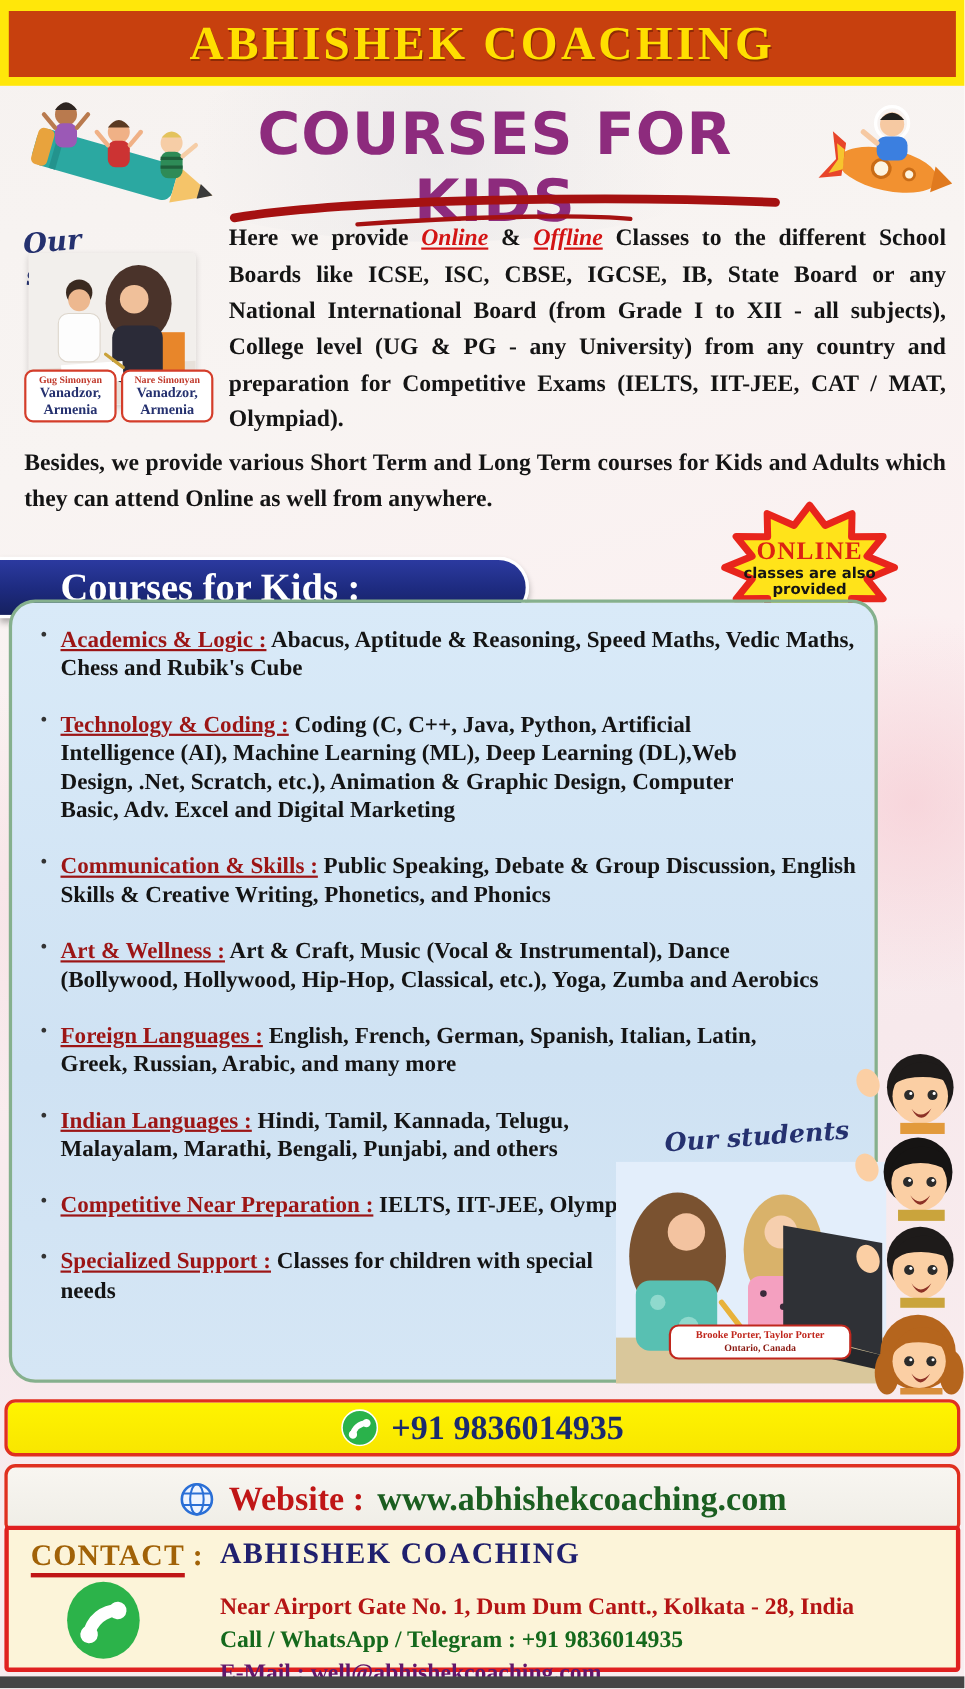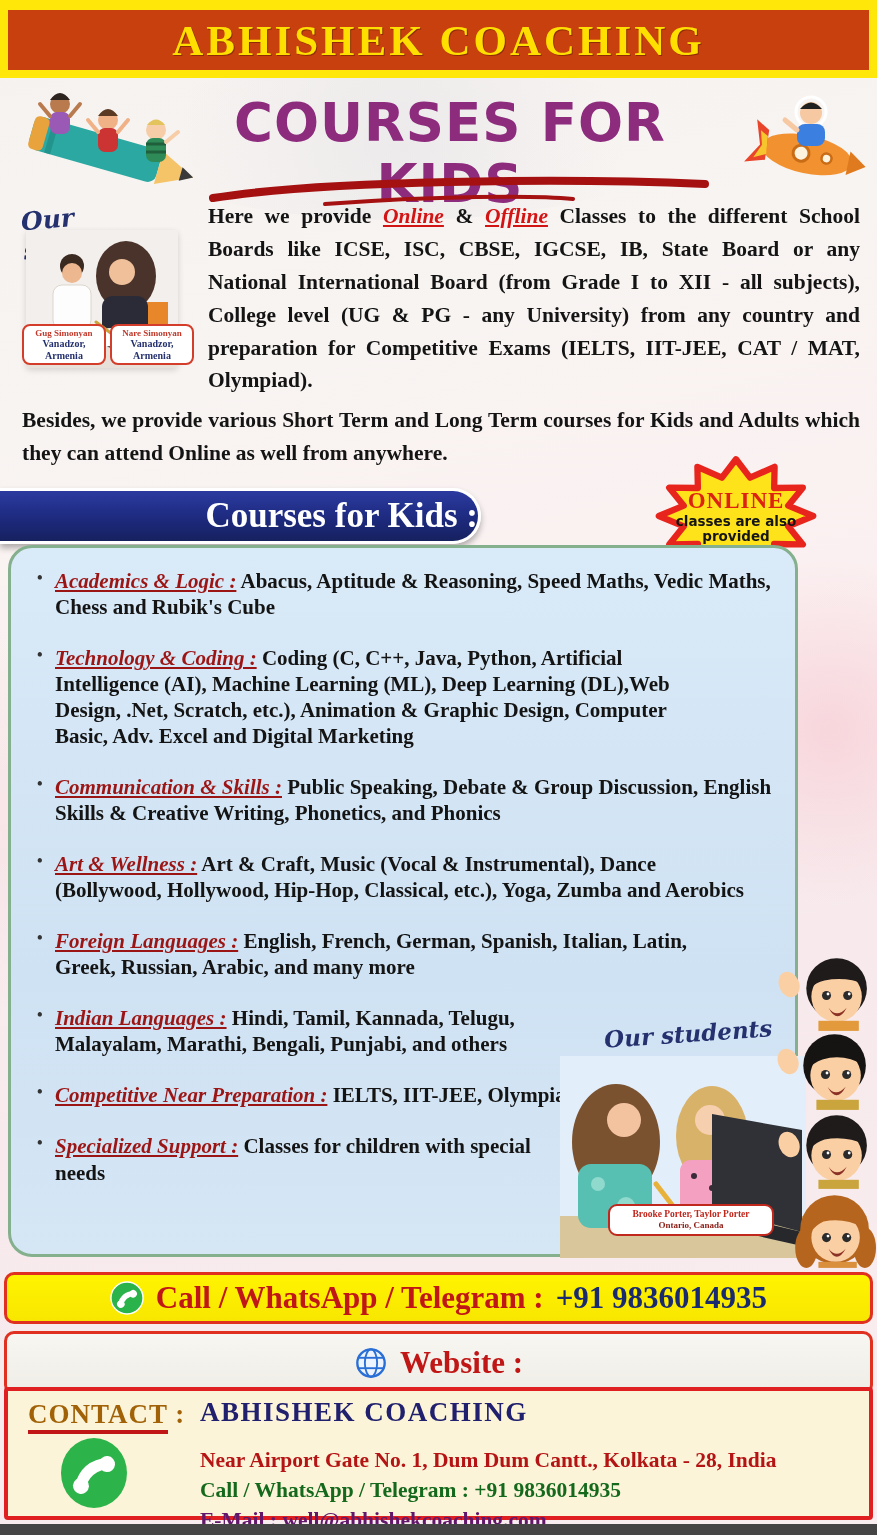--- a/index.html
+++ b/index.html
@@ -24,47 +24,47 @@
   .hero-illu{position:absolute;}
   .illu-pencil{left:8px;top:78px;width:218px;height:108px;}
   .illu-rocket{left:735px;top:86px;width:138px;height:108px;}
   .swoosh{position:absolute;left:205px;top:176px;width:510px;height:32px;}
 
   
   .intro{position:absolute;left:22px;top:200px;width:838px;color:#141414;}
   .left-col{float:left;width:172px;height:198px;margin-right:14px;position:relative;}
   .script{font-family:"DejaVu Serif",serif;font-style:italic;font-weight:bold;color:#25316f;font-size:25px;transform:rotate(-5deg);display:inline-block;}
   .photo1{position:absolute;left:4px;top:30px;width:152px;height:138px;border-radius:4px;overflow:hidden;box-shadow:0 2px 6px rgba(0,0,0,.15);}
-  .tags{position:absolute;left:0px;top:124px;width:172px;display:flex;gap:4px;}
+  .tags{position:absolute;left:0px;top:136px;width:172px;display:flex;gap:4px;}
   .tag{background:#fff;border:2px solid #d43d2a;border-radius:8px;padding:2px 3px;text-align:center;flex:1;line-height:1.15;}
   .tag .nm{display:block;color:#c0392b;font-weight:bold;font-size:9px;}
-  .tag .pl{display:block;color:#25316f;font-weight:bold;font-size:10px;}
+  .tag .pl{display:block;color:#25316f;font-weight:bold;font-size:13px;}
   .intro p{margin:0;font-size:21.5px;font-weight:bold;line-height:1.53;text-align:justify;}
   .intro p.besides{clear:left;padding-top:6px;text-align:justify;}
   .red-u{color:#d31414;font-style:italic;text-decoration:underline;}
 
   
-  .pill{position:absolute;left:0;top:488px;width:478px;height:50px;
+  .pill{position:absolute;left:0;top:506px;width:478px;height:50px;
     background:linear-gradient(180deg,#2c3aa0 0%,#1d2a7e 55%,#16215f 100%);
     border:3px solid #fff;border-left:none;border-radius:0 30px 30px 0;
-    box-shadow:0 4px 6px rgba(0,0,0,.3);display:flex;align-items:center;justify-content:flex-end;}
+    box-shadow:0 4px 6px rgba(0,0,0,.3);display:flex;align-items:center;}
   .pill span{color:#fff;font-weight:bold;font-size:35px;padding-left:55px;font-family:"Liberation Serif",serif;}
   .badge{position:absolute;left:650px;top:452px;width:172px;height:128px;}
   .badge svg{position:absolute;inset:0;width:100%;height:100%;}
   .badge .btxt{position:absolute;inset:0;display:flex;flex-direction:column;align-items:center;justify-content:center;text-align:center;}
   .badge .b1{color:#dd2212;font-weight:bold;font-size:23px;font-family:"Liberation Serif",serif;letter-spacing:1px;}
   .badge .b2,.badge .b3{color:#151515;font-weight:bold;font-size:13.5px;font-family:"DejaVu Sans",sans-serif;line-height:1.1;}
 
   
   .box{position:absolute;left:8px;top:545px;width:790px;height:712px;box-sizing:border-box;
     background:linear-gradient(180deg,#d9eaf8 0%,#cfe2f3 60%,#d5e6f5 100%);
     border:3px solid #85b08d;border-radius:24px;padding:20px 14px 0 20px;}
   .item{font-size:21px;font-weight:bold;line-height:1.24;color:#141414;margin-bottom:25px;position:relative;padding-left:24px;}
   .item::before{content:"•";position:absolute;left:6px;top:0;font-size:16px;color:#333;}
-  .cat{color:#9c1515;font-style:italic;text-decoration:underline;}
+  .cat{color:#9c1515;text-decoration:underline;}
   .w1{max-width:742px}.w2{max-width:668px}.w3{max-width:748px}.w4{max-width:700px}
   .w5{max-width:636px}.w6{max-width:520px}.w7{max-width:556px}.w8{max-width:500px}
 
   
   .photo2-wrap{position:absolute;left:560px;top:1012px;width:246px;height:246px;}
   .script2{position:absolute;left:44px;top:8px;font-size:23px;transform:rotate(-4deg);}
   .photo2{position:absolute;left:0;top:44px;width:246px;height:202px;overflow:hidden;}
   .tag2{position:absolute;left:48px;top:192px;width:158px;background:#fff;border:2px solid #c0271d;border-radius:9px;
     text-align:center;padding:3px 2px;line-height:1.2;}
   .tag2 .nm{display:block;color:#c0271d;font-weight:bold;font-size:9.5px;}
@@ -313,32 +313,32 @@
 
   <div class="bar bar-call">
     <svg class="icon-circ" viewBox="0 0 36 36">
       <circle cx="18" cy="18" r="17" fill="#2ab24b" stroke="#fff" stroke-width="1.5"></circle>
       <g fill="#fff" transform="rotate(-40 18 19)">
         <circle cx="9.5" cy="19" r="4"></circle>
           <circle cx="26.5" cy="19" r="4"></circle>
         <path d="M7 17 Q18 9 29 17 L26.5 22 Q18 15.5 9.5 22 Z"></path>
       </g>
     </svg>
-    <span class="lab">Call / WhatsApp / Telegram :</span>
     <span class="val-navy">+91 9836014935</span>
   </div>
 
   <div class="bar bar-web">
     <svg class="icon-circ" viewBox="0 0 36 36">
       <circle cx="18" cy="18" r="14.5" fill="#eef4ff" stroke="#2a6fd6" stroke-width="2.5"></circle>
       <ellipse cx="18" cy="18" rx="6.5" ry="14.5" fill="none" stroke="#2a6fd6" stroke-width="2"></ellipse>
       <line x1="4" y1="12.5" x2="32" y2="12.5" stroke="#2a6fd6" stroke-width="2"></line>
       <line x1="4" y1="23.5" x2="32" y2="23.5" stroke="#2a6fd6" stroke-width="2"></line>
     </svg>
     <span class="lab">Website :</span>
+    <span class="val-green">www.abhishekcoaching.com</span>
   </div>
 
   <div class="contact">
     <div class="c-head">
       <span class="u">CONTACT</span>
       <span>:</span>
     </div>
     <svg class="c-phone" viewBox="0 0 68 72">
       <ellipse cx="34" cy="36" rx="33" ry="35" fill="#2cb34a"></ellipse>
       <g fill="#fff" transform="rotate(-40 34 38)">

